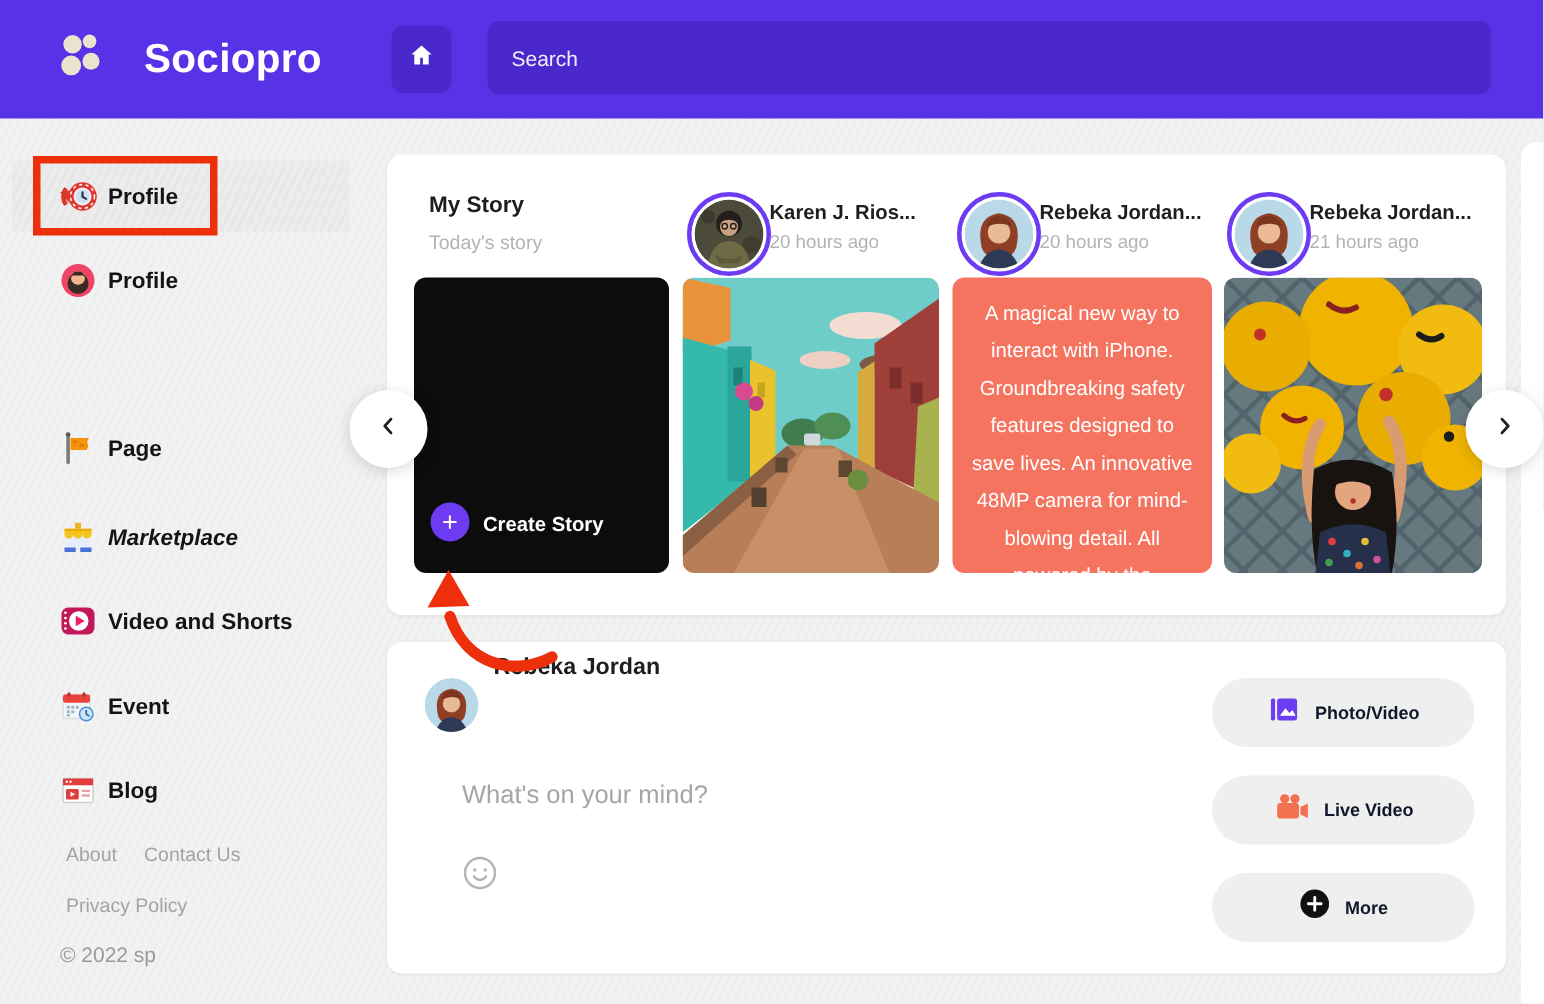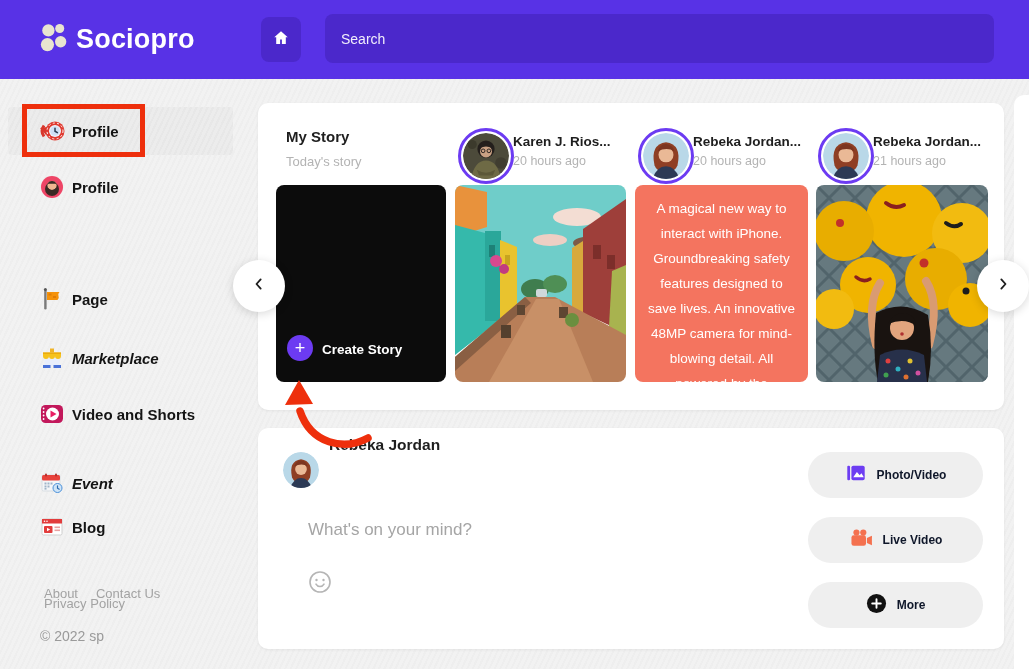--- a/index.html
+++ b/index.html
@@ -3,21 +3,21 @@
 <meta charset="utf-8">
 <style>
   html,body{margin:0;padding:0;}
   body{font-family:"Liberation Sans",sans-serif;background:#e9e9e9;}
   .app{position:relative;width:1029px;height:669px;overflow:hidden;background:#f2f2f2;
        background-image:repeating-linear-gradient(115deg,rgba(0,0,0,0.015) 0 2px,transparent 2px 5px);}
   .abs{position:absolute;}
 
   
   .header{left:0;top:0;width:1029px;height:79px;background:#5832e6;}
-  .brand{left:38px;top:0;height:79px;display:flex;align-items:center;gap:4px;}
+  .brand{left:38px;top:0;height:79px;display:flex;align-items:center;gap:24px;}
   .brand-name{color:#fff;font-size:27px;font-weight:bold;letter-spacing:.2px;}
   .home-btn{left:261px;top:17px;width:40px;height:45px;background:#4b28cb;border-radius:8px;
             display:flex;align-items:center;justify-content:center;cursor:pointer;}
   .search{left:325px;top:14px;width:669px;height:49px;background:#4b28cb;border-radius:8px;
           border:none;color:#fff;font-size:14px;padding:16px 16px;box-sizing:border-box;outline:none;
           font-family:"Liberation Sans",sans-serif;}
   .search::placeholder{color:rgba(255,255,255,0.92);}
 
   
   .side-row{left:8px;width:225px;height:48px;border-radius:4px;display:flex;align-items:center;cursor:pointer;}
@@ -159,21 +159,21 @@
         <polygon points="10.5,8.5 16.5,12 10.5,15.5" fill="#e91e63"></polygon>
         <circle cx="3.6" cy="6.5" r="0.9" fill="#fff"></circle>
           <circle cx="3.6" cy="10" r="0.9" fill="#fff"></circle>
         <circle cx="3.6" cy="13.5" r="0.9" fill="#fff"></circle>
           <circle cx="3.6" cy="17" r="0.9" fill="#fff"></circle>
       </svg>
     </span>
     <span class="lbl">Video and Shorts</span>
   </div>
 
-  <div class="abs side-row" style="top:459px;font-style:italic;">
+  <div class="abs side-row" style="top:447px;">
     <span class="ic">
       <svg viewBox="0 0 24 24" width="24" height="24">
         <rect x="2" y="4" width="18" height="16" rx="1.5" fill="#f4f6f8" stroke="#d8dde2"></rect>
         <rect x="2" y="4" width="18" height="5.5" rx="1.5" fill="#e8423c"></rect>
         <rect x="5" y="2.5" width="2" height="3" rx="1" fill="#b62f2a"></rect>
           <rect x="15" y="2.5" width="2" height="3" rx="1" fill="#b62f2a"></rect>
         <g fill="#9fb3c8">
           <rect x="4.5" y="11.5" width="2" height="2"></rect>
             <rect x="7.5" y="11.5" width="2" height="2"></rect>
             <rect x="10.5" y="11.5" width="2" height="2"></rect>
@@ -197,21 +197,21 @@
           <circle cx="7" cy="6.2" r="0.8" fill="#fff"></circle>
         <rect x="4" y="11" width="8.5" height="7" rx="1" fill="#e23c3c"></rect>
         <polygon points="7,12.8 10.2,14.5 7,16.2" fill="#fff"></polygon>
         <rect x="14.5" y="11.5" width="5.5" height="1.6" fill="#e9a0a0"></rect>
         <rect x="14.5" y="14.5" width="5.5" height="1.6" fill="#e9a0a0"></rect>
       </svg>
     </span>
     <span class="lbl">Blog</span>
   </div>
 
-  <div class="abs side-links" style="top:586px;">
+  <div class="abs side-links" style="top:562px;">
     <span>About</span>
     <span>Contact Us</span>
   </div>
   <div class="abs side-links" style="top:596px;">
     <span>Privacy Policy</span>
   </div>
   <div class="abs copyright">© 2022 sp</div>
 
   <div class="abs panel stories-panel"></div>
   <div class="abs right-sliver"></div>

